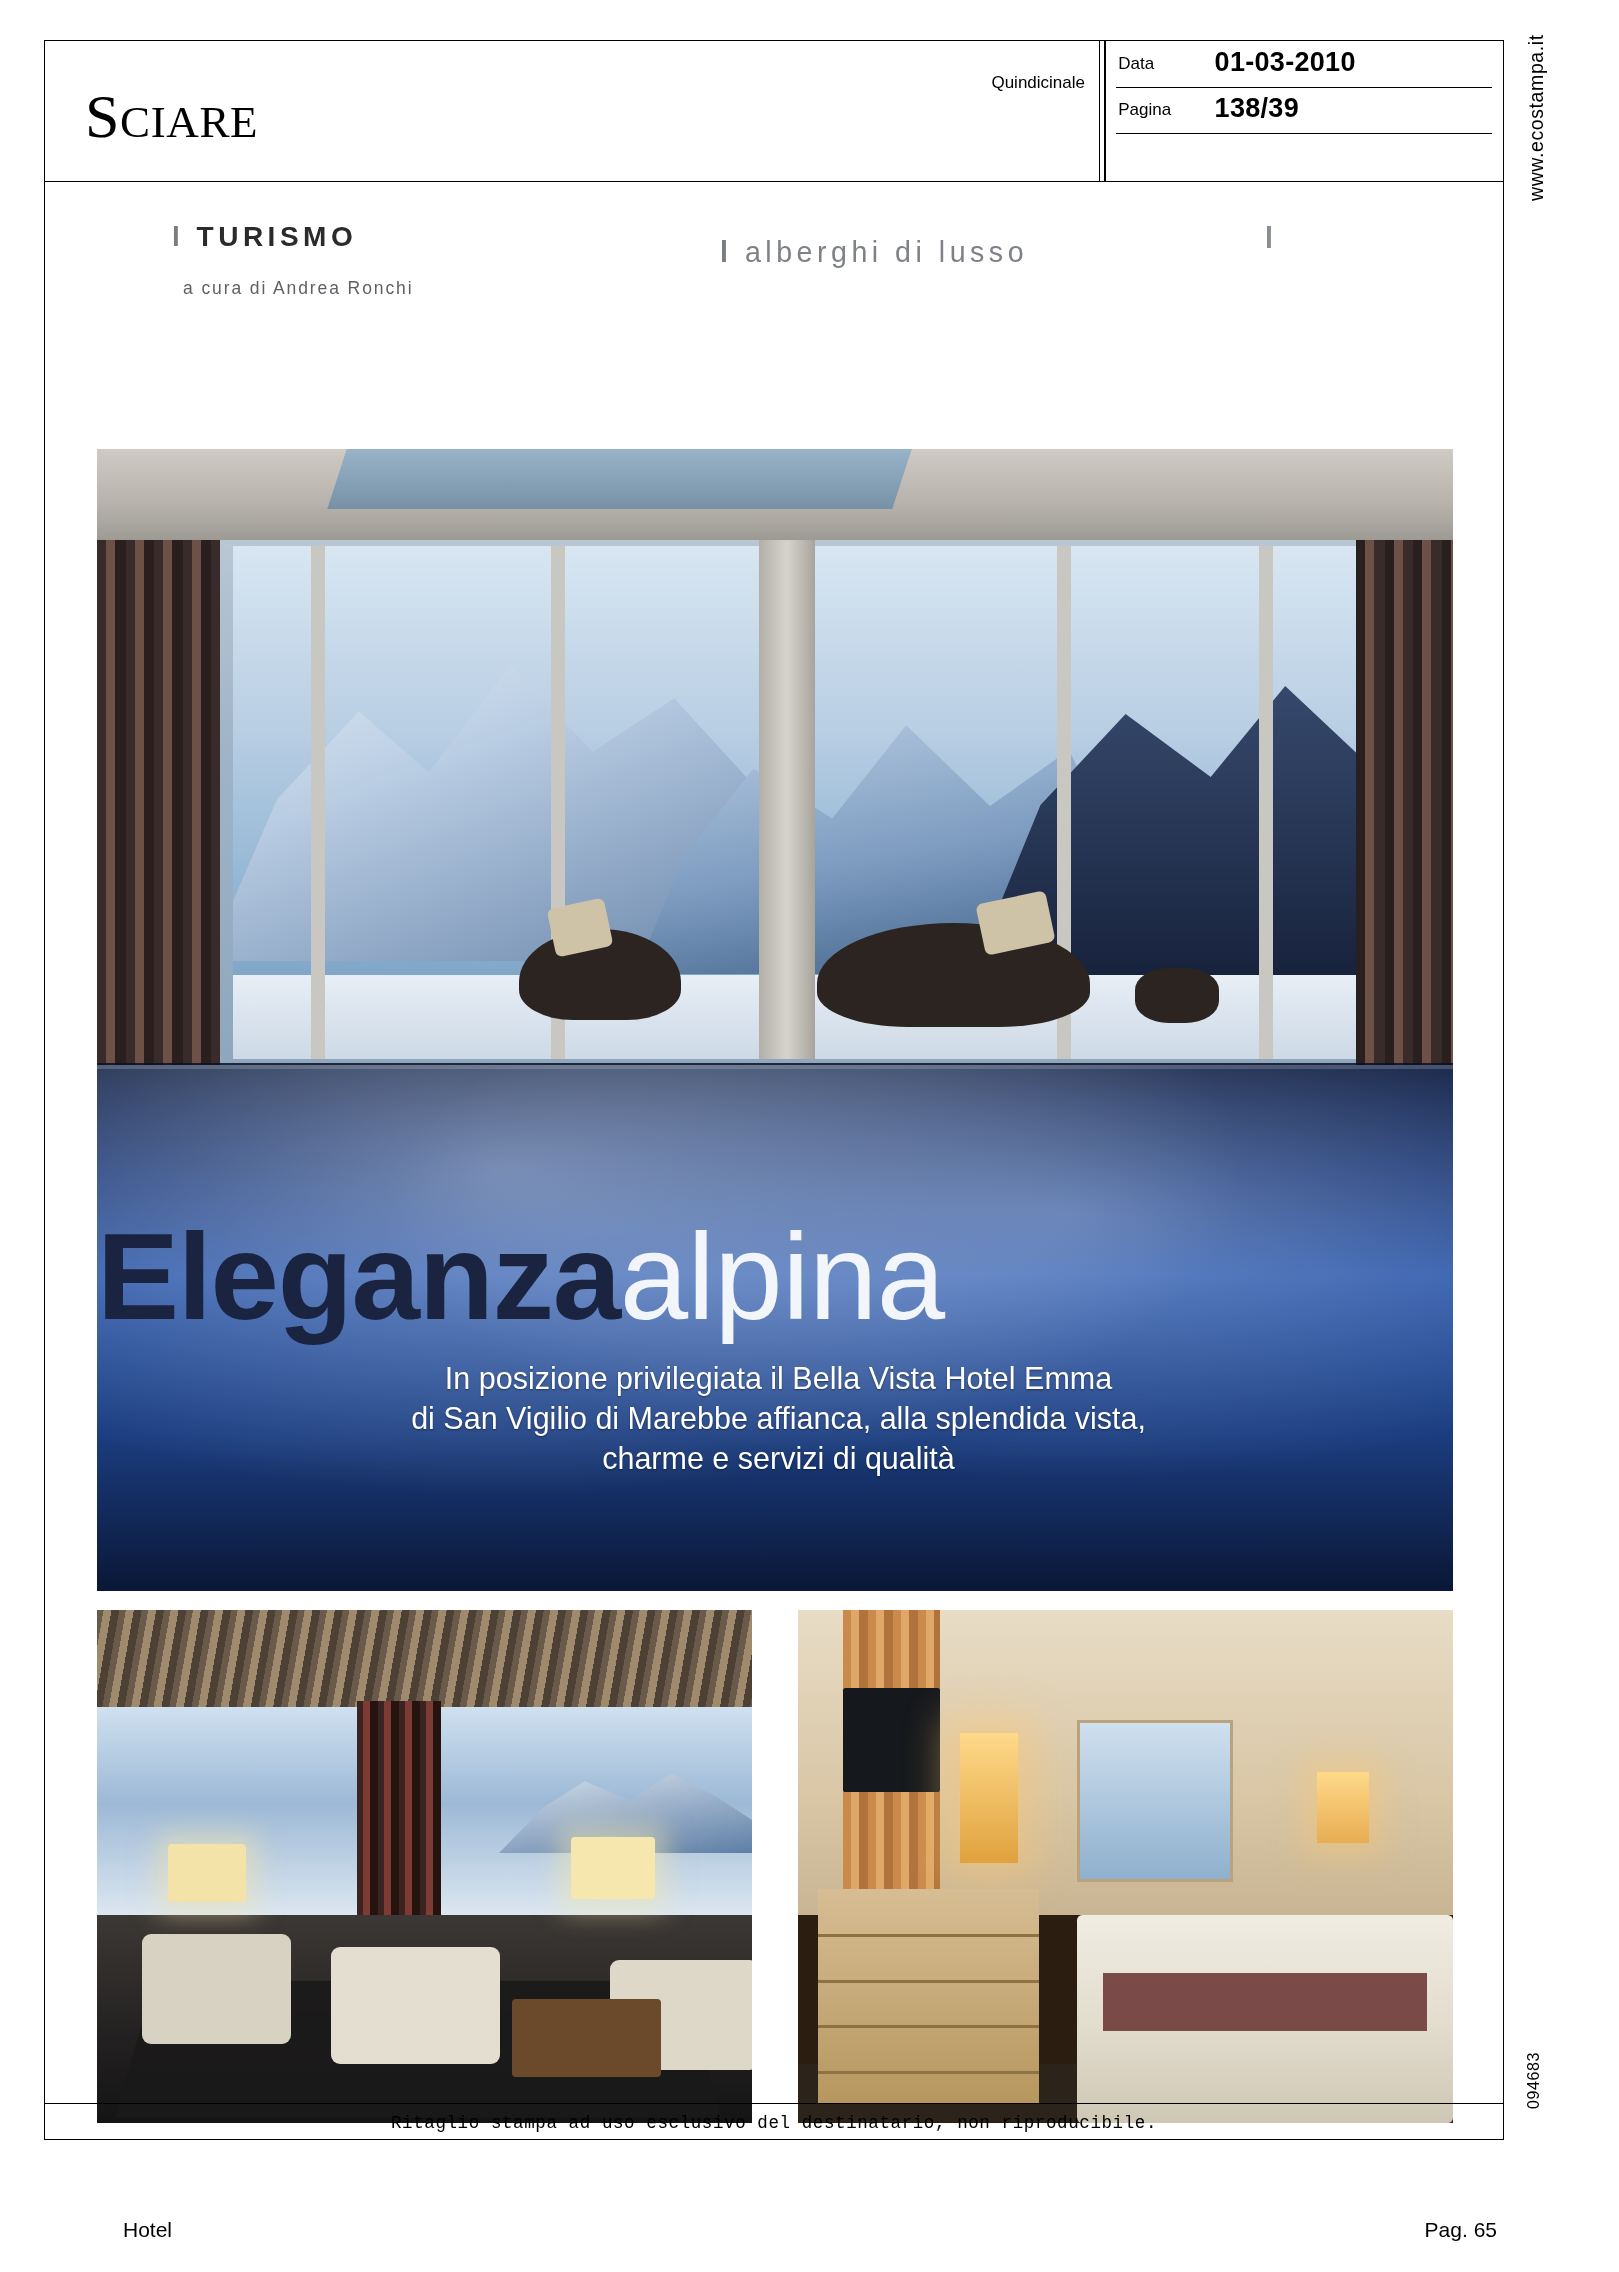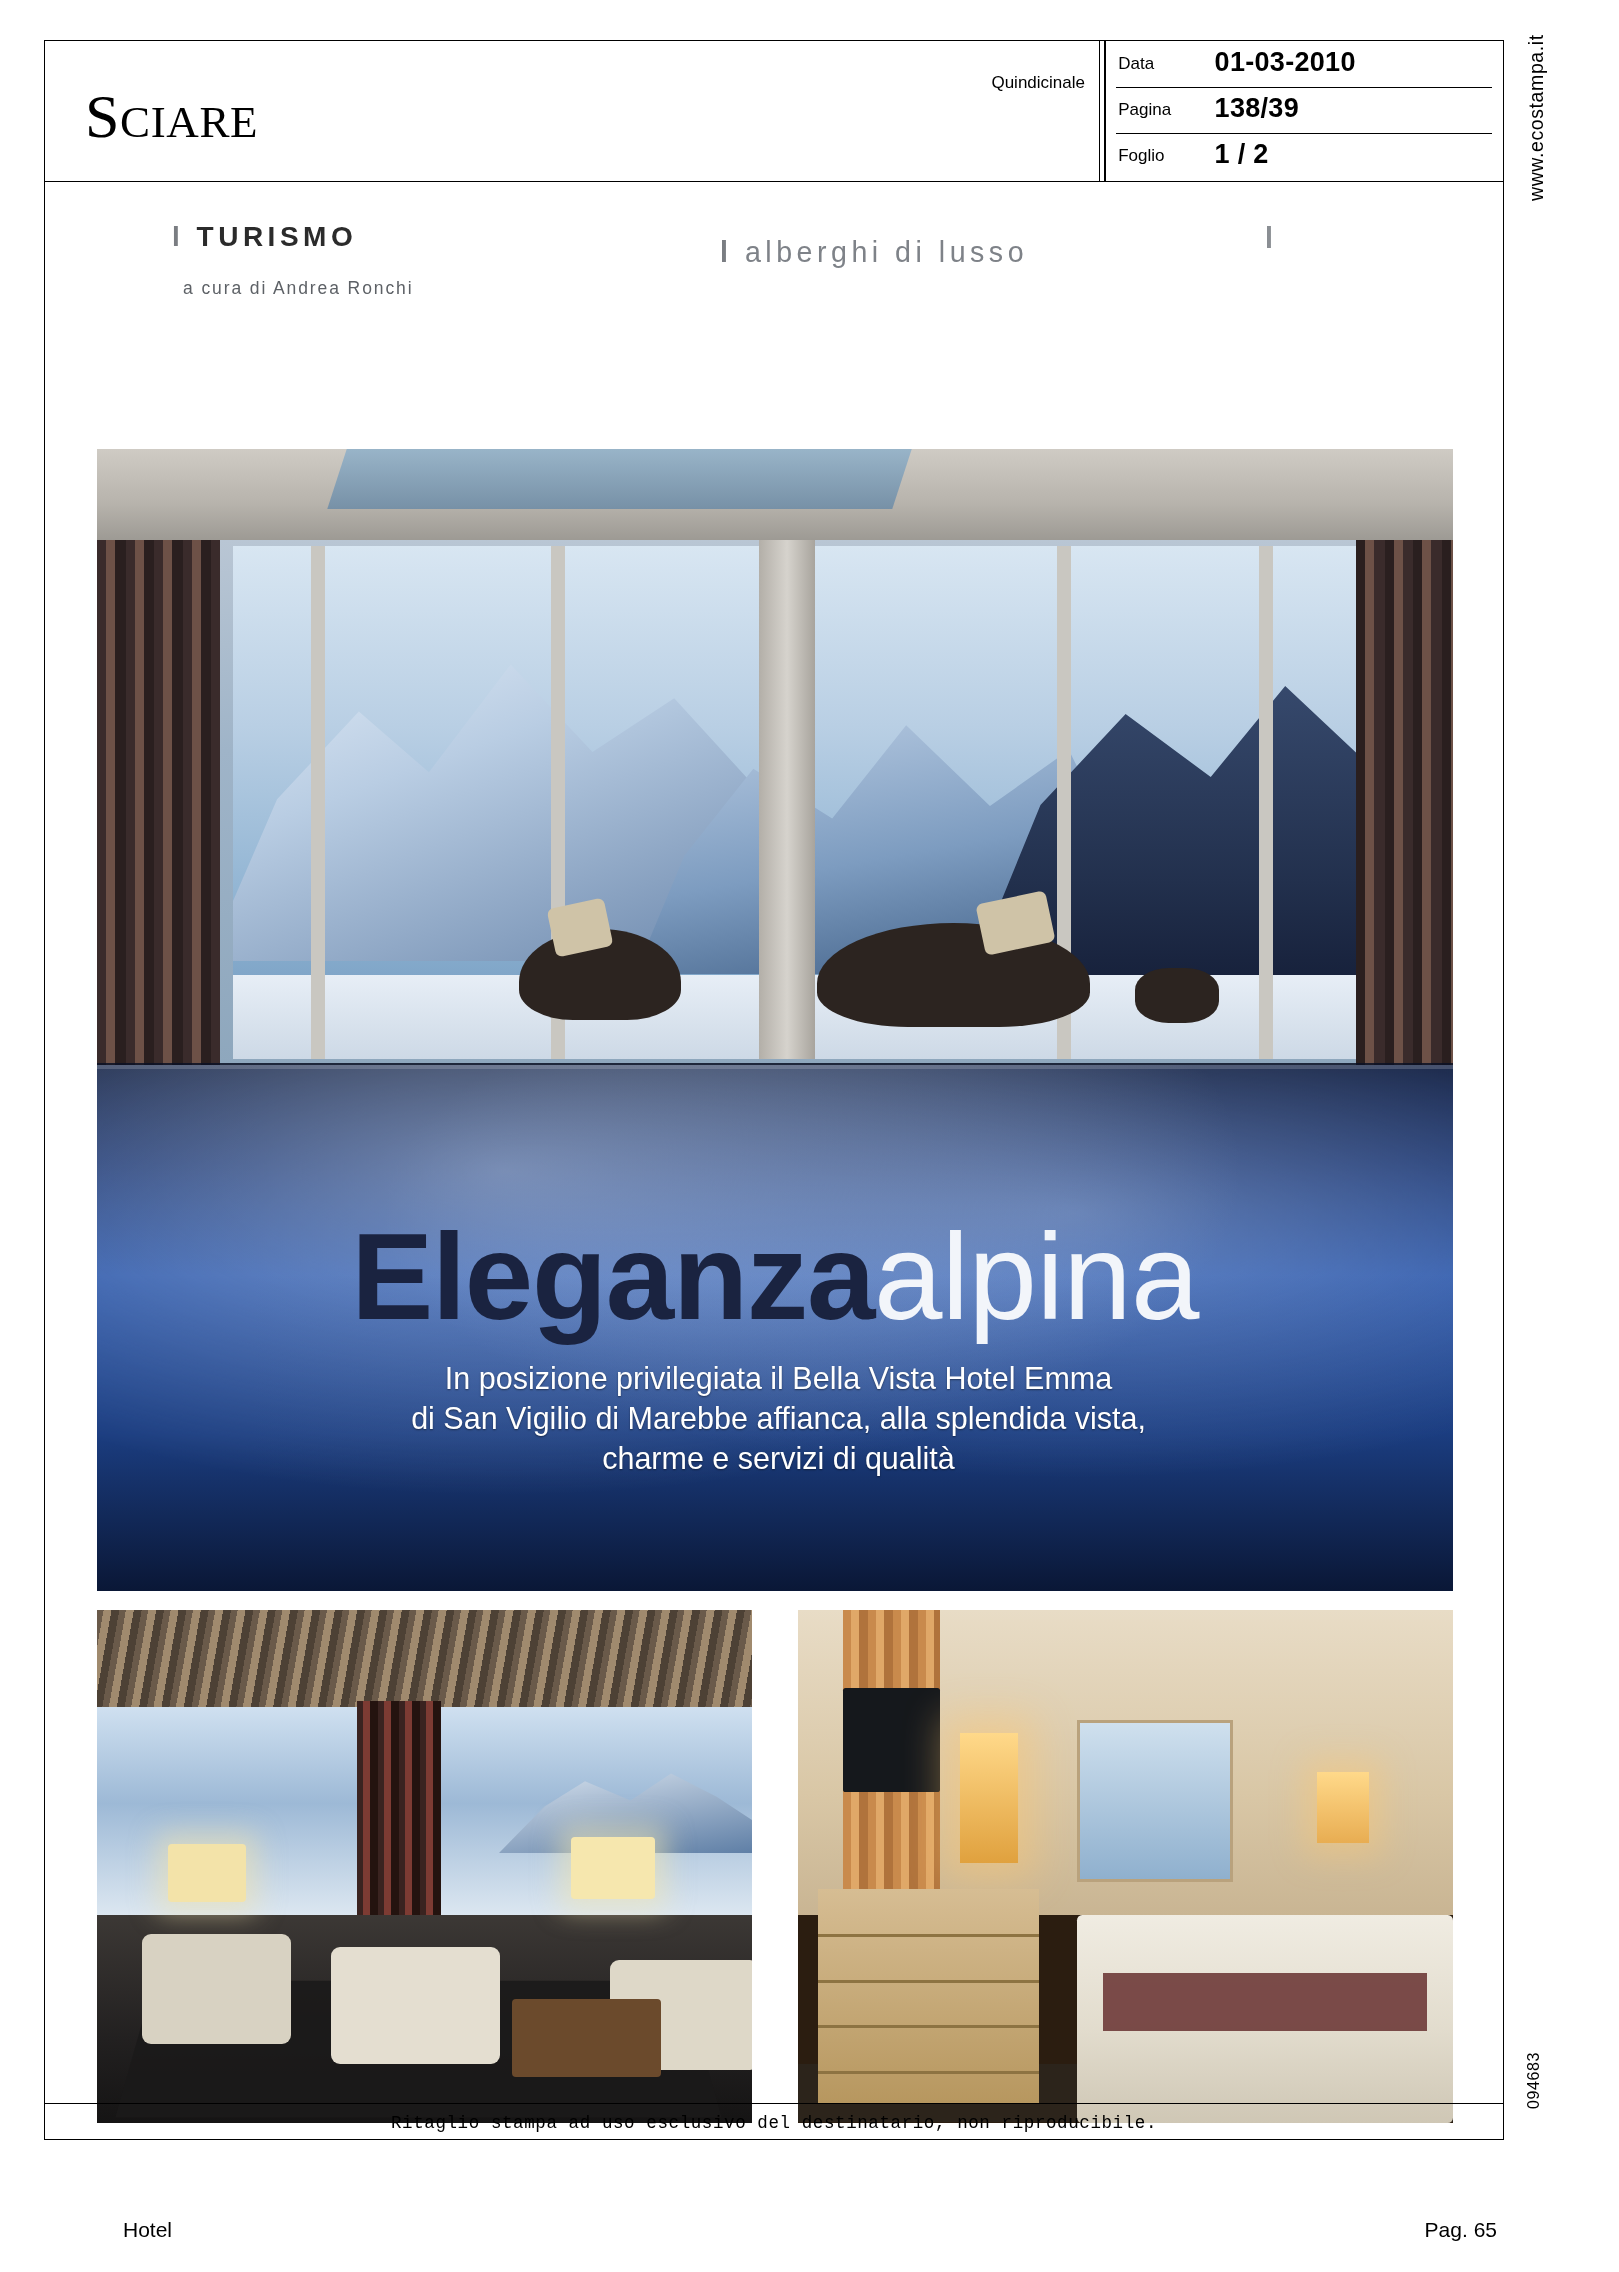--- a/index.html
+++ b/index.html
@@ -237,21 +237,20 @@
   }
   .hero .deckline {
     position:absolute; left:0; top:614px; width:100%; height:6.5px; background:#0a1024; opacity:.85;
   }
 
   .hero-title {
     position: absolute;
     left: 0;
     top: 766px;
     width: 100%;
-    text-align: center;
     font-size: 123px;
     line-height: 123px;
     white-space: nowrap;
   }
   .hero-title .w1 {
     color: #1a2340;
     font-weight: bold;
     letter-spacing: -1.3px;
   }
   .hero-title .w2 {
@@ -392,24 +391,20 @@
         <div class="dbl"></div>
 
         <div class="meta-row r1">
           <span class="meta-label">Data</span>
           <span class="meta-value">01-03-2010</span>
         </div>
         <div class="meta-row r2">
           <span class="meta-label">Pagina</span>
           <span class="meta-value">138/39</span>
         </div>
-        <div class="meta-row r3">
-          <span class="meta-label">Foglio</span>
-          <span class="meta-value">1 / 2</span>
-        </div>
       </div>
     </div>
 
     <div class="sec-head">
       <div class="sec-turismo">
         <span class="sec-bar">l</span>
         <span>TURISMO</span>
       </div>
       <div class="sec-sub">a cura di Andrea Ronchi</div>
       <div class="sec-lusso">

